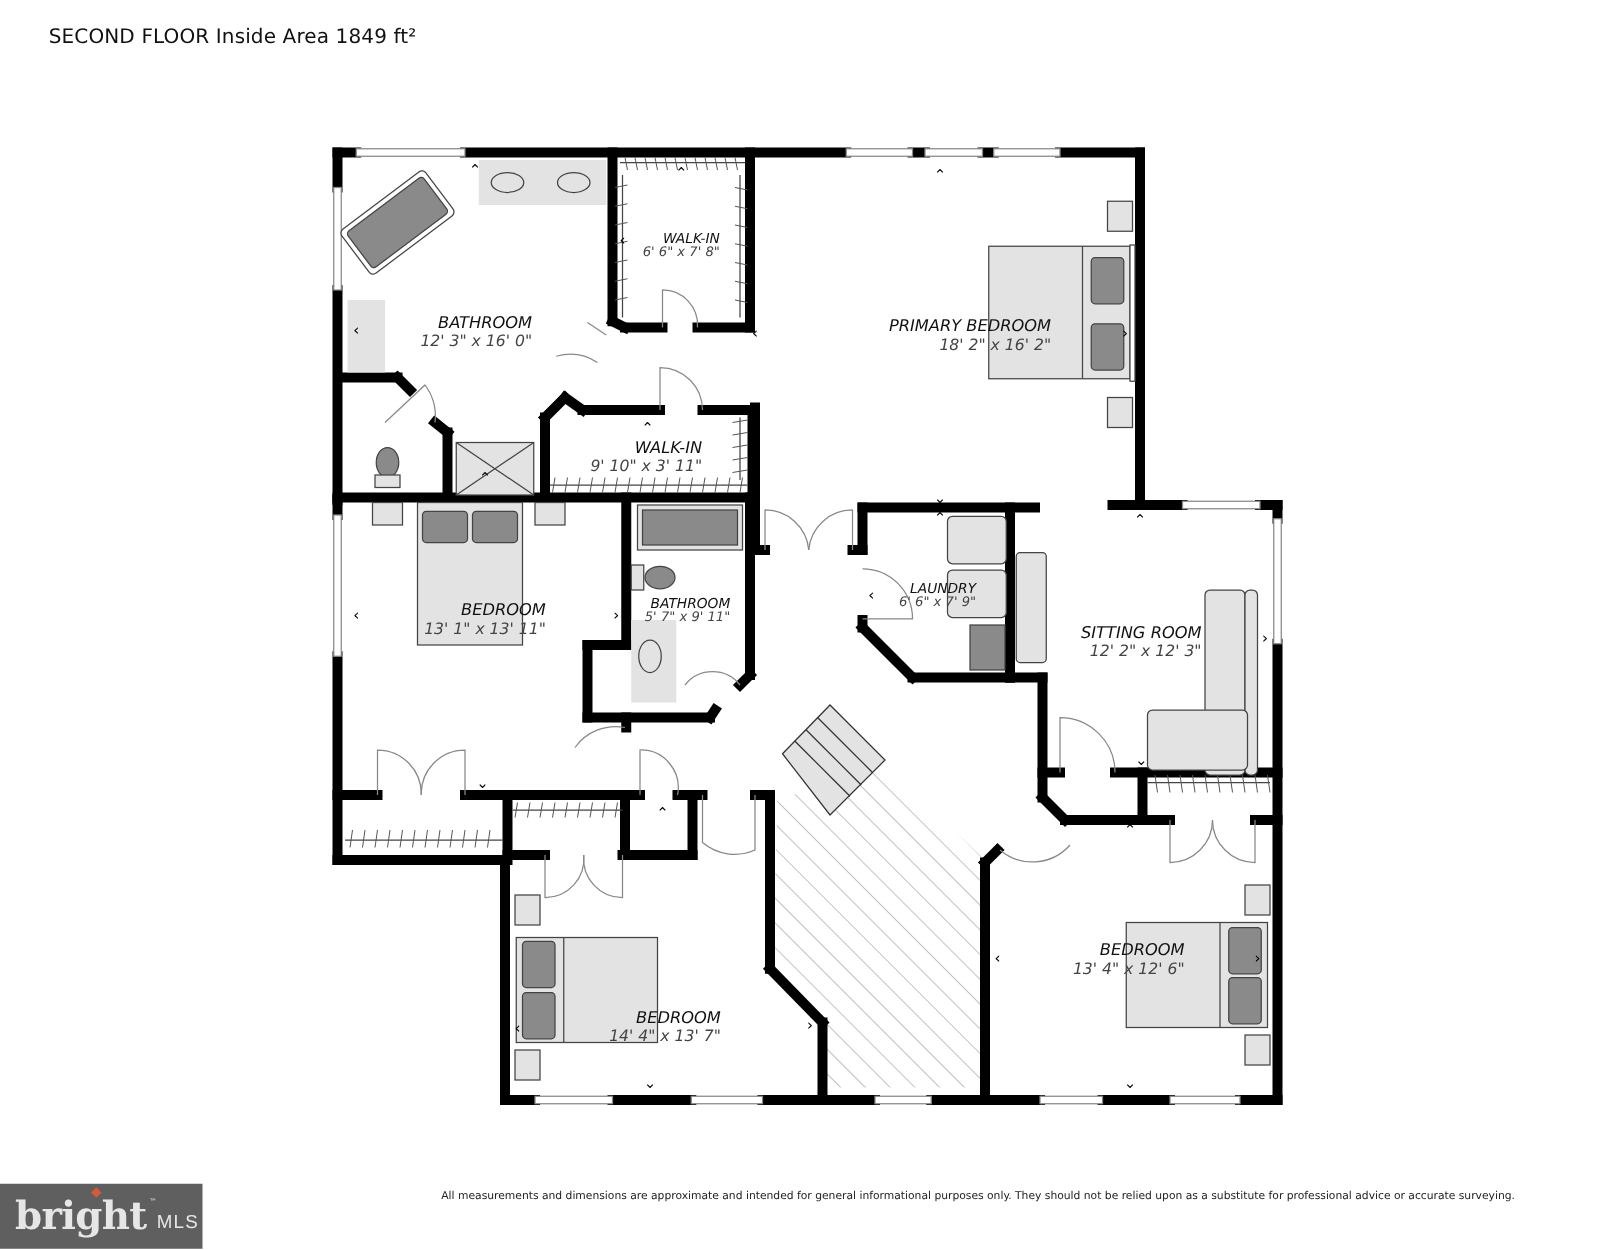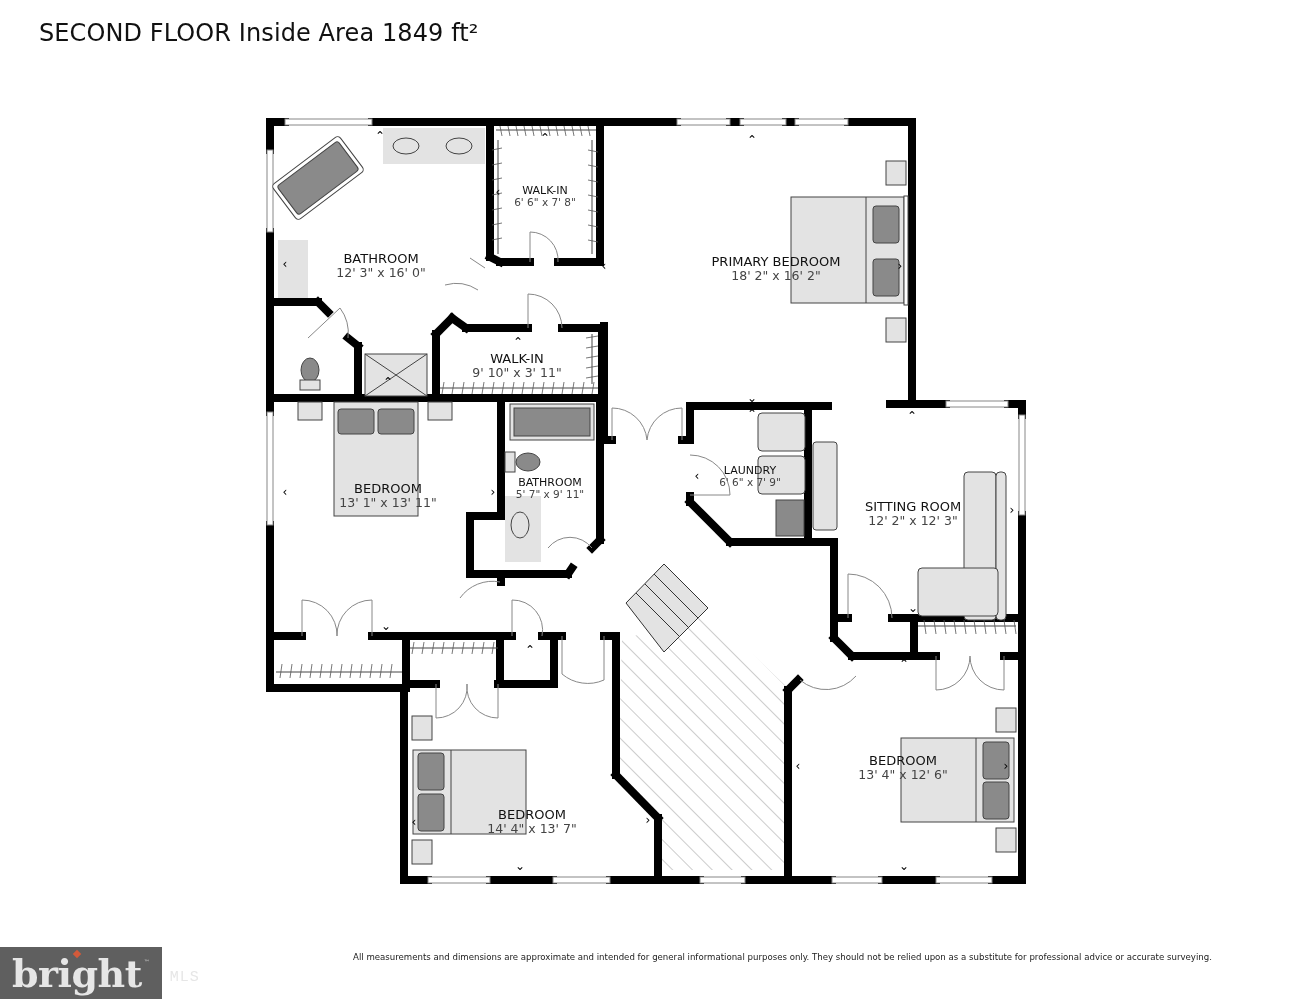--- a/index.html
+++ b/index.html
@@ -1,28 +1,28 @@
 <!DOCTYPE html>
 <html><head>
 <meta charset="utf-8">
 <style>
   html, body { margin: 0; padding: 0; background: #ffffff; }
   body { width: 1294px; height: 1000px; position: relative; overflow: hidden; font-family: "DejaVu Sans", sans-serif; }
-  .title { position: absolute; left: 39px; top: 19px; font-size: 24px; color: #111; letter-spacing: 0.1px; }
+  .title { position: absolute; left: 39px; top: 19px; font-size: 16px; color: #111; letter-spacing: 0.1px; }
   .plan { position: absolute; left: 0; top: 0; }
-  .room-label { position: absolute; text-align: center; transform: translateX(-50%); line-height: 1.05; white-space: nowrap; }
+  .room-label { position: absolute; text-align: right; transform: translateX(-50%); line-height: 1.05; white-space: nowrap; font-style: italic; }
   .room-name { font-size: 13px; color: #111; }
   .room-dim { font-size: 12.5px; color: #444; }
   .room-label.sm .room-name { font-size: 11px; }
   .room-label.sm .room-dim { font-size: 10.5px; }
   .logo { position: absolute; left: 0; top: 947px; width: 162px; height: 52px; background: #5f5f5f; display: flex; align-items: center; padding-left: 12px; box-sizing: border-box; }
-  .logo-word { font-family: "DejaVu Serif", serif; font-size: 38px; color: #e6e6e6; font-weight: bold; letter-spacing: -0.5px; position: relative; }
+  .logo-word { font-family: "DejaVu Serif", serif; font-size: 31px; color: #e6e6e6; font-weight: bold; letter-spacing: -0.5px; position: relative; }
   .logo-dot { position: absolute; width: 6px; height: 6px; background: #d35a3a; transform: rotate(45deg); left: 74px; top: 4px; }
   .logo-tm { font-size: 6px; color: #ddd; position: relative; top: -12px; margin-left: 2px; }
-  .logo-mls { font-family: Liberation Mono, monospace; font-size: 15px; color: #e6e6e6; margin-left: 20px; letter-spacing: 1px; position: relative; top: 4px; }
+  .logo-mls { font-family: Liberation Sans, sans-serif; font-size: 15px; color: #e6e6e6; margin-left: 0; letter-spacing: 1px; position: relative; top: 4px; }
   .disclaimer { position: absolute; left: 353px; top: 952px; font-size: 8.6px; color: #222; white-space: nowrap; }
 </style>
 </head>
 <body>
 
 <div class="title">SECOND FLOOR Inside Area 1849 ft²</div>
 
 <svg class="plan" width="1294" height="1000" viewBox="0 0 1294 1000" xmlns="http://www.w3.org/2000/svg">
   <defs>
     <pattern id="hatch" patternUnits="userSpaceOnUse" width="14" height="14" patternTransform="rotate(-45)">

